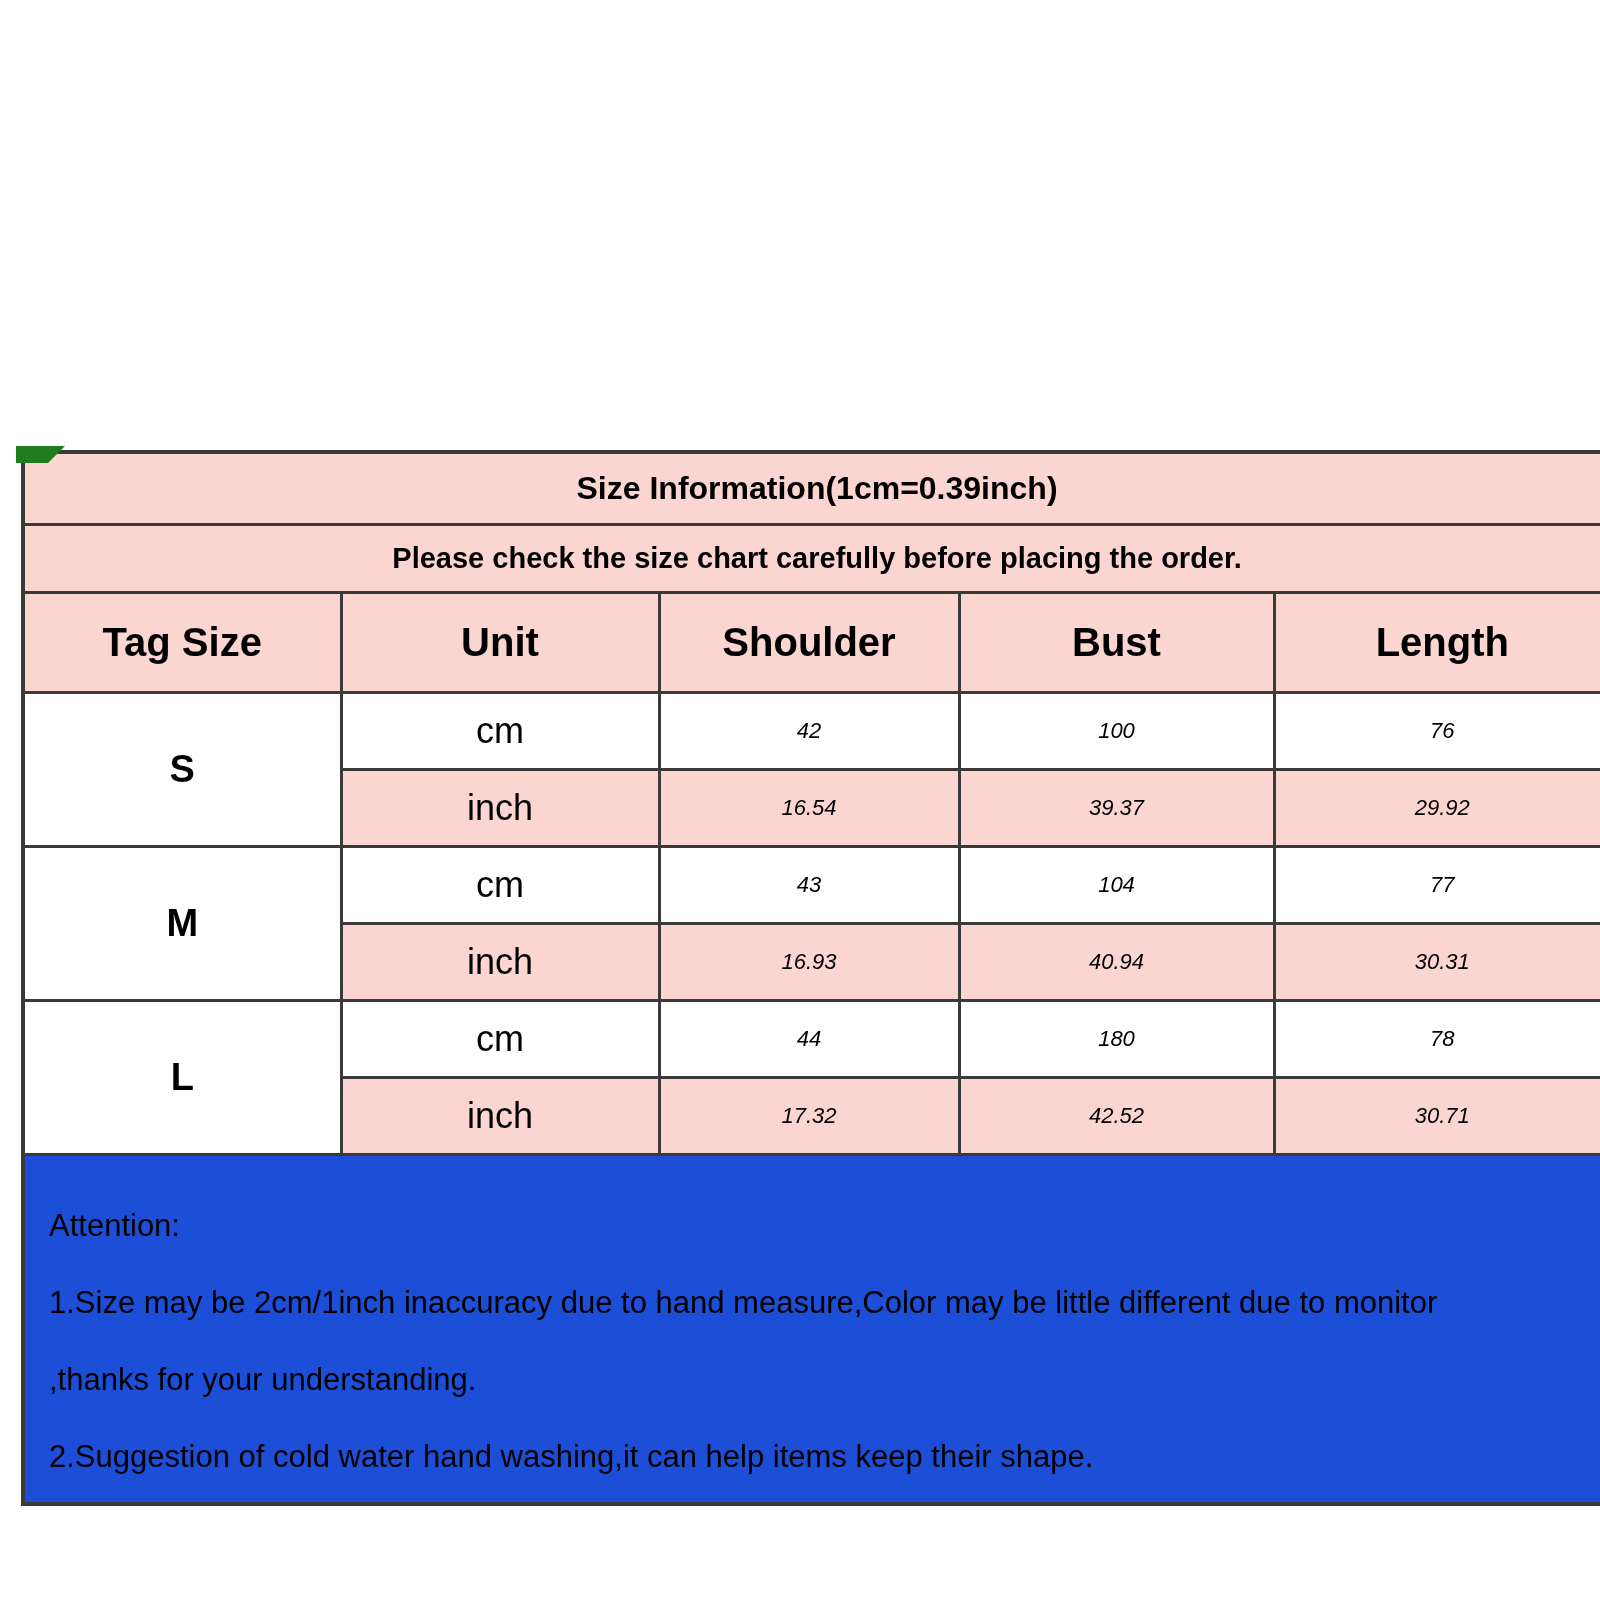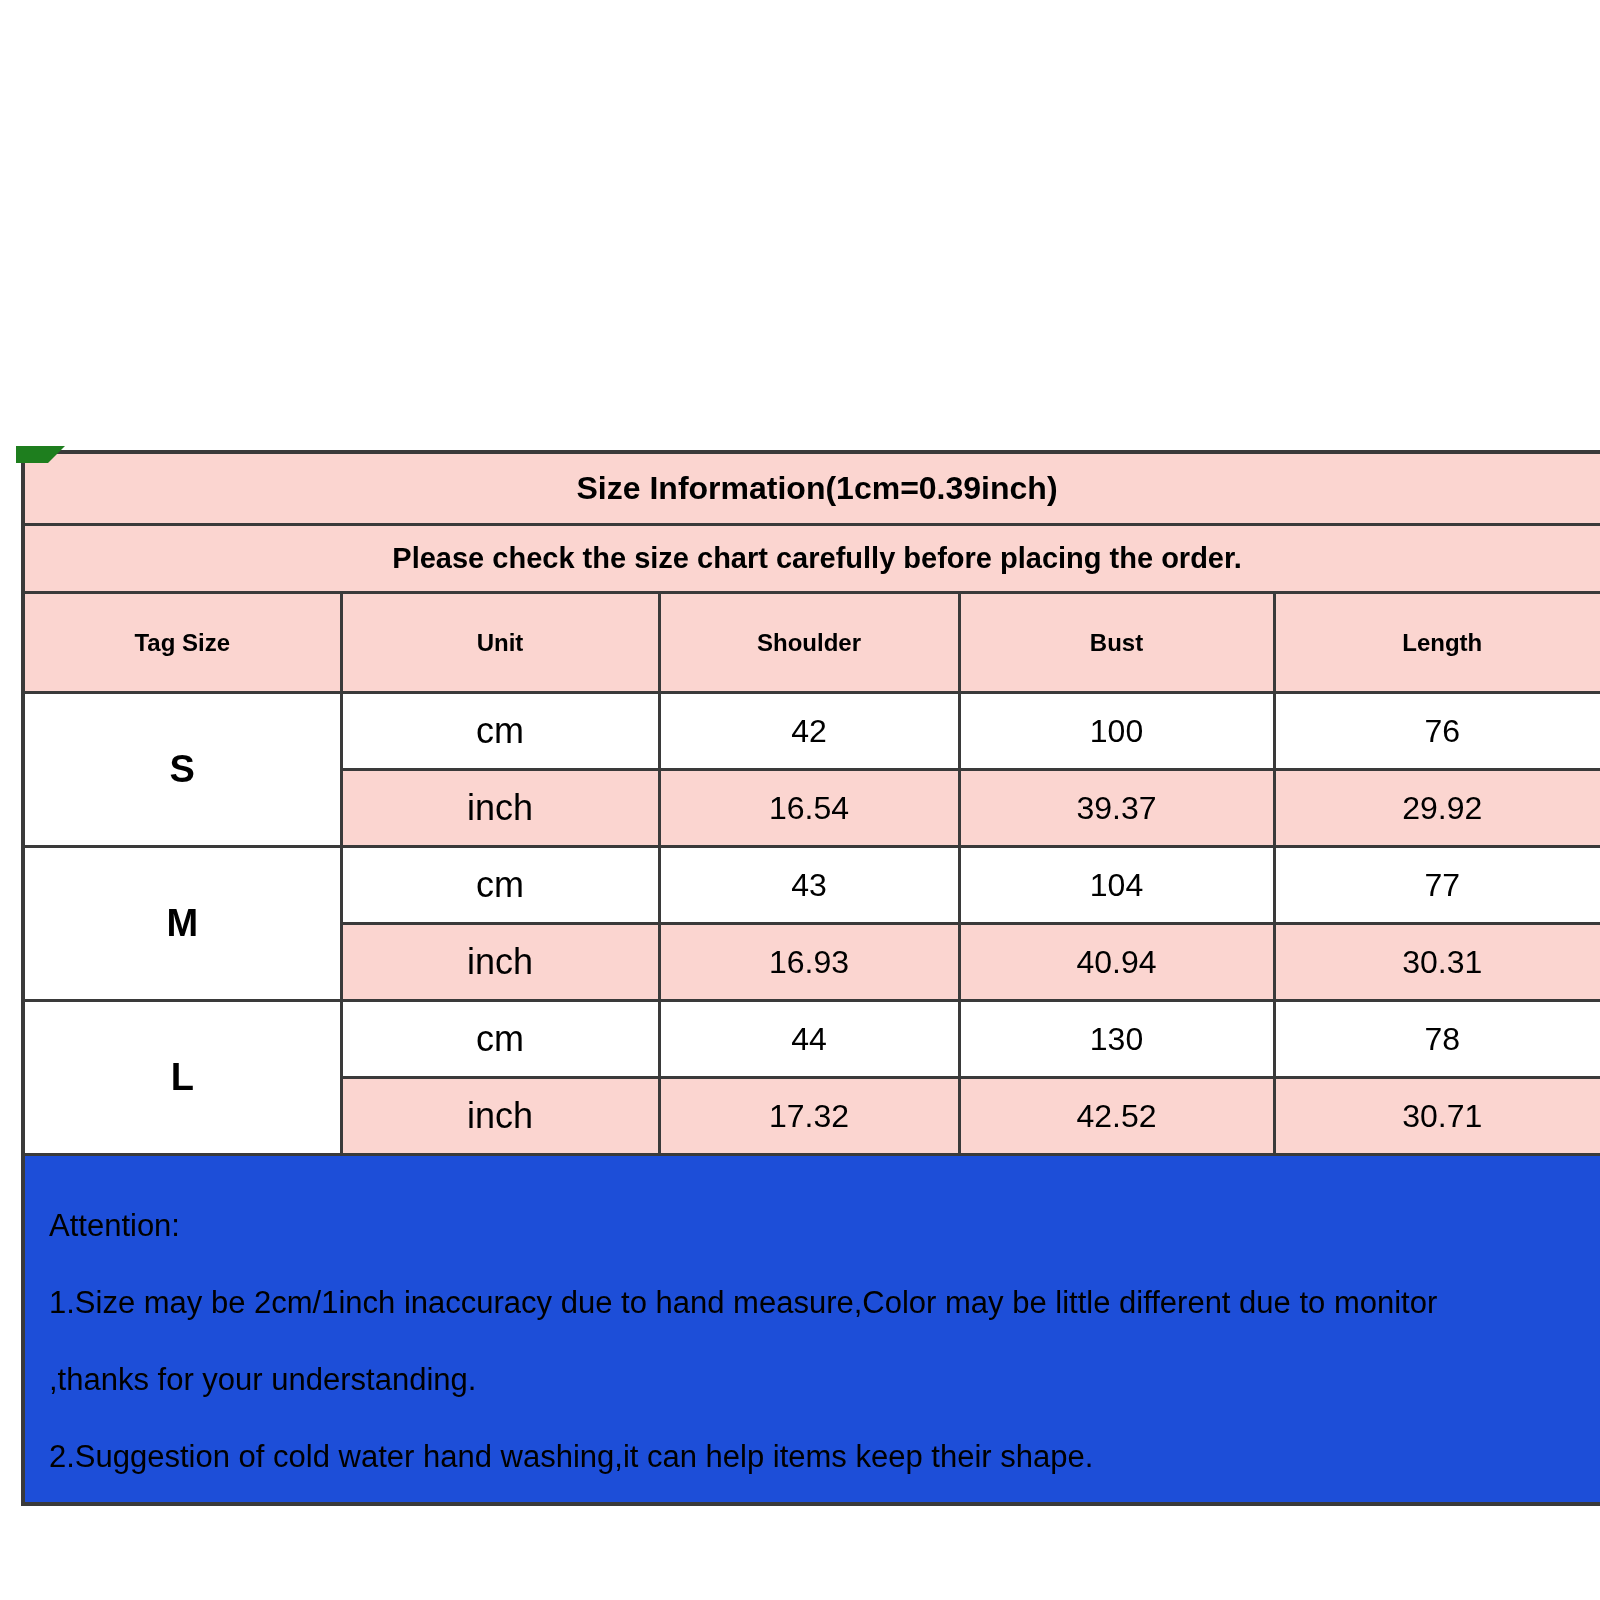--- a/index.html
+++ b/index.html
@@ -30,28 +30,28 @@
     overflow: hidden;
   }
   col.c1 { width: 318px; }
   col.c2 { width: 318px; }
   col.c3 { width: 300px; }
   col.c4 { width: 315px; }
   col.c5 { width: 337px; }
 
   tr.title-row td    { height: 64px;  font-size: 32px; font-weight: bold; }
   tr.subtitle-row td { height: 68px;  font-size: 29px; font-weight: bold; }
-  tr.header-row th   { height: 100px; font-size: 24px; font-weight: bold; }
+  tr.header-row th   { height: 100px; font-size: 40px; font-weight: bold; }
 
   tr.cm-row td   { height: 47px; background: #ffffff; }
   tr.inch-row td { height: 47px; background: #fbd5d0; }
 
   td.tag-cell   { background: #ffffff !important; font-size: 38px; font-weight: bold; }
   td.unit-cell  { font-size: 36px; margin-top: 44px; }
-  td.value-cell { font-size: 32px; }
+  td.value-cell { font-size: 22px; font-style: italic; }
 
   tr.attention-row td {
     height: 210px;
     background: #1d4ed8;
     text-align: left;
     vertical-align: top;
     padding: 32px 12px 6px 8px;
     font-size: 31px;
     line-height: 1.45;
   }
@@ -124,21 +124,21 @@
       <td class="unit-cell">inch</td>
       <td class="value-cell">16.93</td>
       <td class="value-cell">40.94</td>
       <td class="value-cell">30.31</td>
     </tr>
 
     <tr class="cm-row">
       <td class="tag-cell" rowspan="2">L</td>
       <td class="unit-cell">cm</td>
       <td class="value-cell">44</td>
-      <td class="value-cell">130</td>
+      <td class="value-cell">180</td>
       <td class="value-cell">78</td>
     </tr>
     <tr class="inch-row">
       <td class="unit-cell">inch</td>
       <td class="value-cell">17.32</td>
       <td class="value-cell">42.52</td>
       <td class="value-cell">30.71</td>
     </tr>
 
     <tr class="attention-row">

